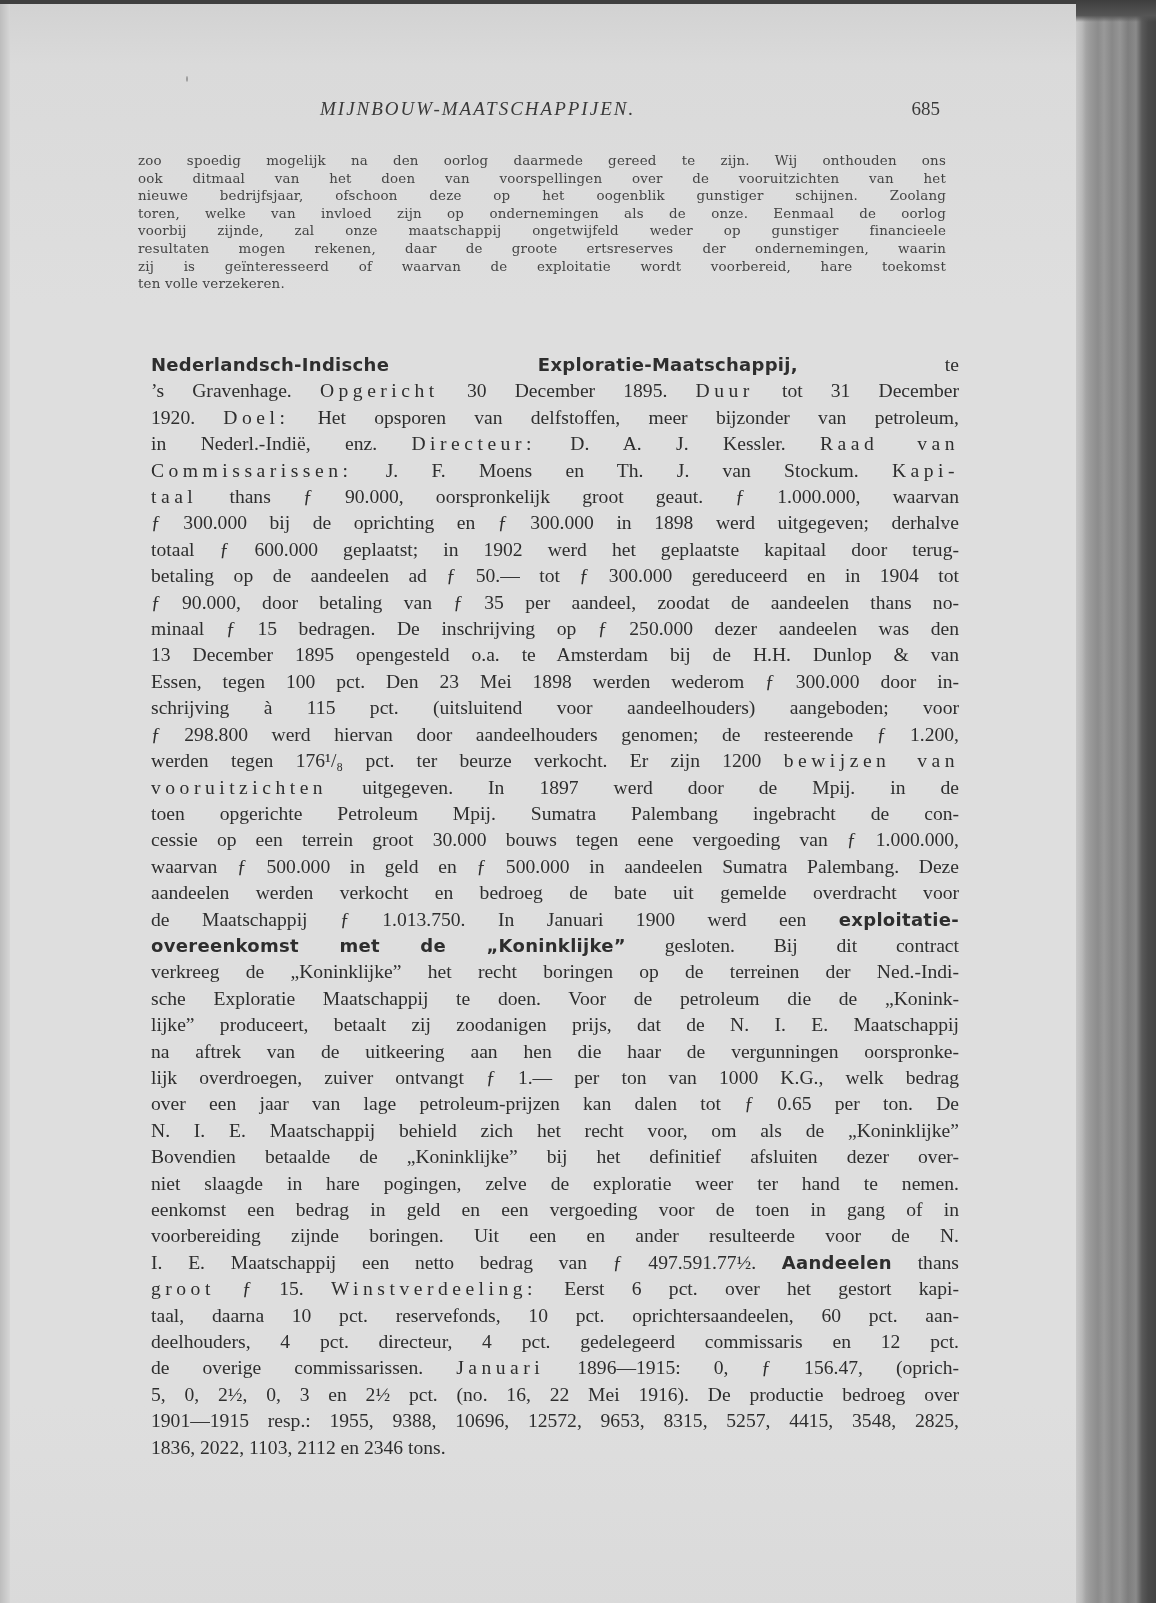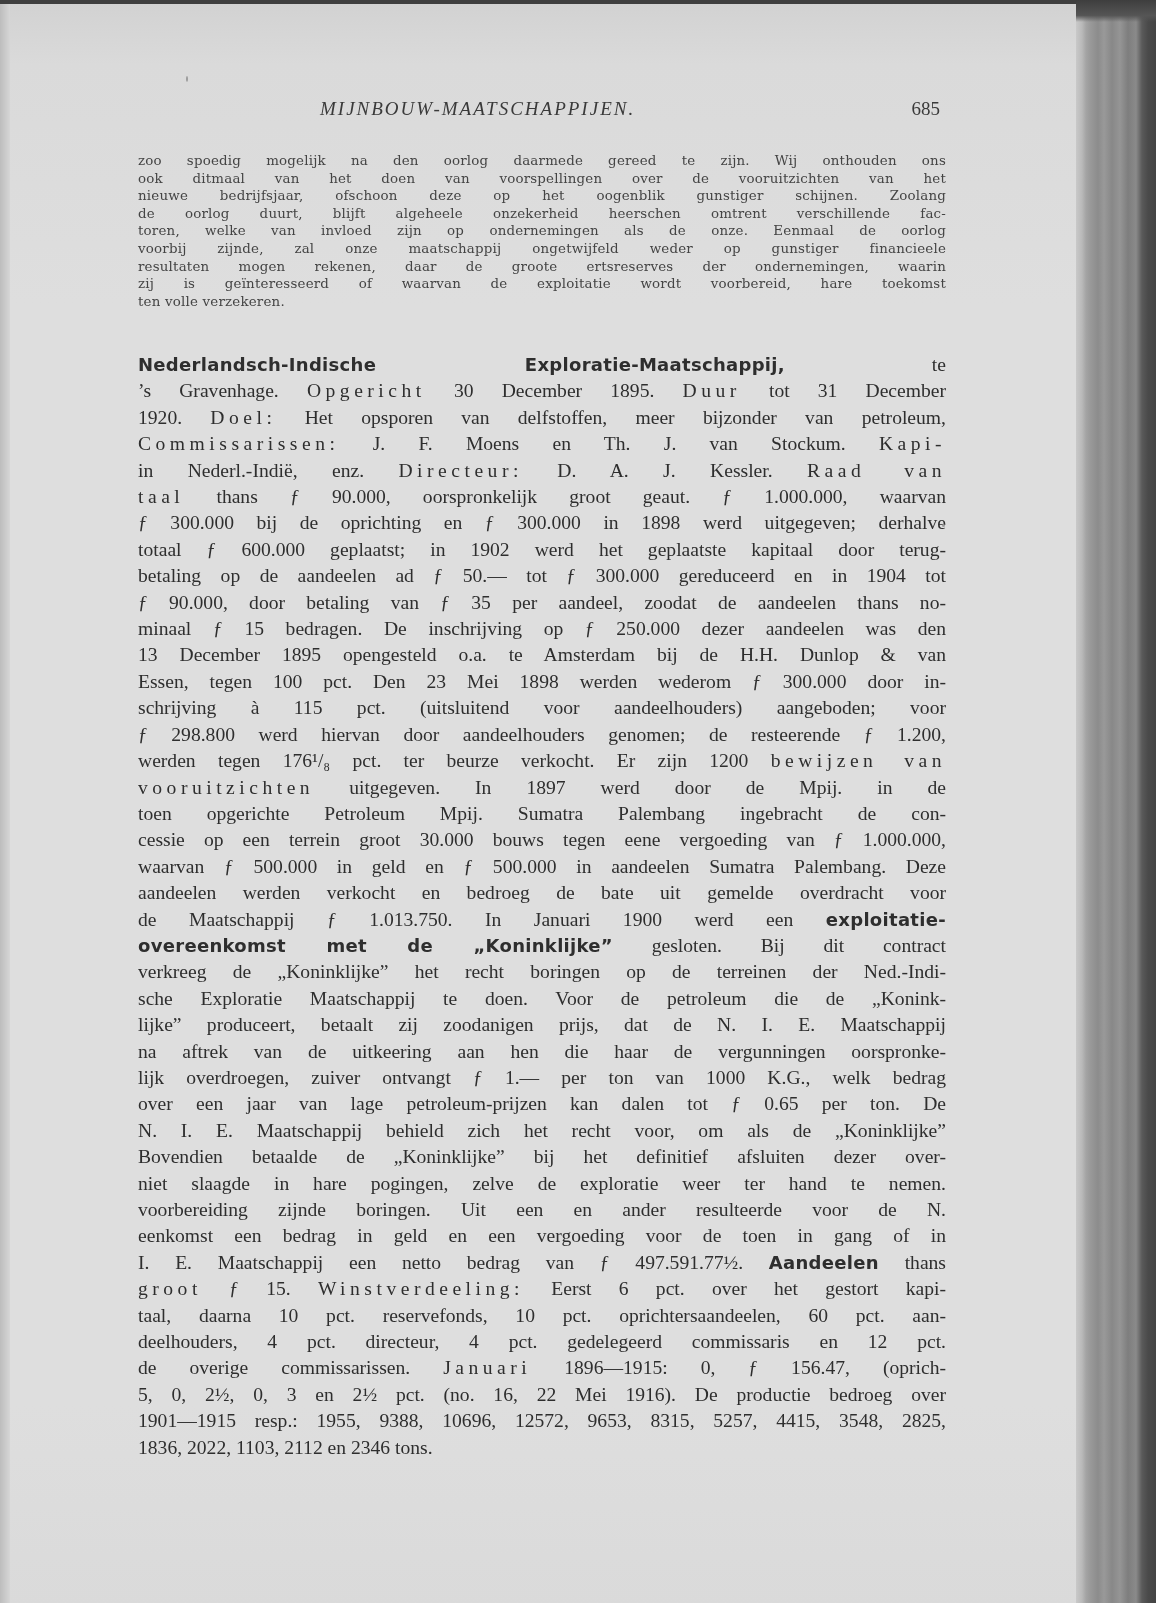--- a/index.html
+++ b/index.html
@@ -54,52 +54,52 @@
     font-size: 13.4px; line-height: 17.6px;
     color: #444; letter-spacing: 0.2px;
   }
   .line { display: block; white-space: nowrap; text-align-last: justify; text-align: justify; }
   .line.last { text-align-last: left; }
   .main {
     top: 348px;
     font-family: "Liberation Serif", serif;
     font-size: 19.6px; line-height: 26.4px;
     color: #2e2e2e;
+    margin-left: 13px;
   }
   .bold { font-family: "DejaVu Sans", sans-serif; font-weight: bold; font-size: 18px; letter-spacing: 0.3px; }
   .spaced { letter-spacing: 4.5px; }
   .specks { position: absolute; width: 3px; height: 3px; border-radius: 50%; background: #9a9a9a; }
 </style>
 </head>
 <body>
 
 <div class="page">
   <div class="header">
     <span class="running-title">MIJNBOUW-MAATSCHAPPIJEN.</span>
     <span class="page-number">685</span>
   </div>
 
   <div class="block intro" id="intro">
       <span class="line">zoo spoedig mogelijk na den oorlog daarmede gereed te zijn. Wij onthouden ons</span>
       <span class="line">ook ditmaal van het doen van voorspellingen over de vooruitzichten van het</span>
       <span class="line">nieuwe bedrijfsjaar, ofschoon deze op het oogenblik gunstiger schijnen. Zoolang</span>
-      <span class="line">de oorlog duurt, blijft algeheele onzekerheid heerschen omtrent verschillende fac-</span>
       <span class="line">toren, welke van invloed zijn op ondernemingen als de onze. Eenmaal de oorlog</span>
       <span class="line">voorbij zijnde, zal onze maatschappij ongetwijfeld weder op gunstiger financieele</span>
       <span class="line">resultaten mogen rekenen, daar de groote ertsreserves der ondernemingen, waarin</span>
       <span class="line">zij is geïnteresseerd of waarvan de exploitatie wordt voorbereid, hare toekomst</span>
       <span class="line last">ten volle verzekeren.</span>
     </div>
 
   <div class="block main" id="main">
       <span class="line"><span class="bold">Nederlandsch-Indische   Exploratie-Maatschappij,</span><span> te</span></span>
       <span class="line"><span>’s Gravenhage.  </span><span class="spaced">Opgericht</span><span> 30 December 1895.  </span><span class="spaced">Duur</span><span> tot 31 December</span></span>
       <span class="line"><span>1920.  </span><span class="spaced">Doel:</span><span> Het opsporen van delfstoffen, meer bijzonder van petroleum,</span></span>
+      <span class="line"><span>in Nederl.-Indië, enz.  </span><span class="spaced">Directeur:</span><span> D. A. J. Kessler.  </span><span class="spaced">Raad van</span></span>
       <span class="line"><span class="spaced">Commissarissen:</span><span> J. F. Moens en Th. J. van Stockum.  </span><span class="spaced">Kapi-</span></span>
-      <span class="line"><span>in Nederl.-Indië, enz.  </span><span class="spaced">Directeur:</span><span> D. A. J. Kessler.  </span><span class="spaced">Raad van</span></span>
       <span class="line"><span class="spaced">taal</span><span> thans ƒ 90.000, oorspronkelijk groot geaut. ƒ 1.000.000, waarvan</span></span>
       <span class="line"><span>ƒ 300.000 bij de oprichting en ƒ 300.000 in 1898 werd uitgegeven; derhalve</span></span>
       <span class="line"><span>totaal ƒ 600.000 geplaatst; in 1902 werd het geplaatste kapitaal door terug-</span></span>
       <span class="line"><span>betaling op de aandeelen ad ƒ 50.— tot ƒ 300.000 gereduceerd en in 1904 tot</span></span>
       <span class="line"><span>ƒ 90.000, door betaling van ƒ 35 per aandeel, zoodat de aandeelen thans no-</span></span>
       <span class="line"><span>minaal ƒ 15 bedragen. De inschrijving op ƒ 250.000 dezer aandeelen was den</span></span>
       <span class="line"><span>13 December 1895 opengesteld o.a. te Amsterdam bij de H.H. Dunlop &amp; van</span></span>
       <span class="line"><span>Essen, tegen 100 pct.  Den 23 Mei 1898 werden wederom ƒ 300.000 door in-</span></span>
       <span class="line"><span>schrijving à 115 pct. (uitsluitend voor aandeelhouders) aangeboden; voor</span></span>
       <span class="line"><span>ƒ 298.800 werd hiervan door aandeelhouders genomen; de resteerende ƒ 1.200,</span></span>
@@ -113,22 +113,22 @@
       <span class="line"><span class="bold">overeenkomst met de „Koninklijke”</span><span> gesloten.  Bij dit contract</span></span>
       <span class="line"><span>verkreeg de „Koninklijke” het recht boringen op de terreinen der Ned.-Indi-</span></span>
       <span class="line"><span>sche Exploratie Maatschappij te doen.  Voor de petroleum die de „Konink-</span></span>
       <span class="line"><span>lijke” produceert, betaalt zij zoodanigen prijs, dat de N. I. E. Maatschappij</span></span>
       <span class="line"><span>na aftrek van de uitkeering aan hen die haar de vergunningen oorspronke-</span></span>
       <span class="line"><span>lijk overdroegen, zuiver ontvangt ƒ 1.— per ton van 1000 K.G., welk bedrag</span></span>
       <span class="line"><span>over een jaar van lage petroleum-prijzen kan dalen tot ƒ 0.65 per ton.  De</span></span>
       <span class="line"><span>N. I. E. Maatschappij behield zich het recht voor, om als de „Koninklijke”</span></span>
       <span class="line"><span>Bovendien betaalde de „Koninklijke” bij het definitief afsluiten dezer over-</span></span>
       <span class="line"><span>niet slaagde in hare pogingen, zelve de exploratie weer ter hand te nemen.</span></span>
+      <span class="line"><span>eenkomst een bedrag in geld en een vergoeding voor de toen in gang of in</span></span>
       <span class="line"><span>voorbereiding zijnde boringen.  Uit een en ander resulteerde voor de N.</span></span>
-      <span class="line"><span>eenkomst een bedrag in geld en een vergoeding voor de toen in gang of in</span></span>
       <span class="line"><span>I. E. Maatschappij een netto bedrag van ƒ 497.591.77½.  </span><span class="bold">Aandeelen</span><span> thans</span></span>
       <span class="line"><span class="spaced">groot</span><span> ƒ 15.  </span><span class="spaced">Winstverdeeling:</span><span> Eerst 6 pct. over het gestort kapi-</span></span>
       <span class="line"><span>taal, daarna 10 pct. reservefonds, 10 pct. oprichtersaandeelen, 60 pct. aan-</span></span>
       <span class="line"><span>deelhouders, 4 pct. directeur, 4 pct. gedelegeerd commissaris en 12 pct.</span></span>
       <span class="line"><span>de overige commissarissen.  </span><span class="spaced">Januari</span><span> 1896—1915: 0, ƒ 156.47, (oprich-</span></span>
       <span class="line"><span>5, 0, 2½, 0, 3 en 2½ pct. (no. 16, 22 Mei 1916).  De productie bedroeg over</span></span>
       <span class="line"><span>1901—1915 resp.: 1955, 9388, 10696, 12572, 9653, 8315, 5257, 4415, 3548, 2825,</span></span>
       <span class="line last"><span>1836, 2022, 1103, 2112 en 2346 tons.</span></span>
     </div>
 

